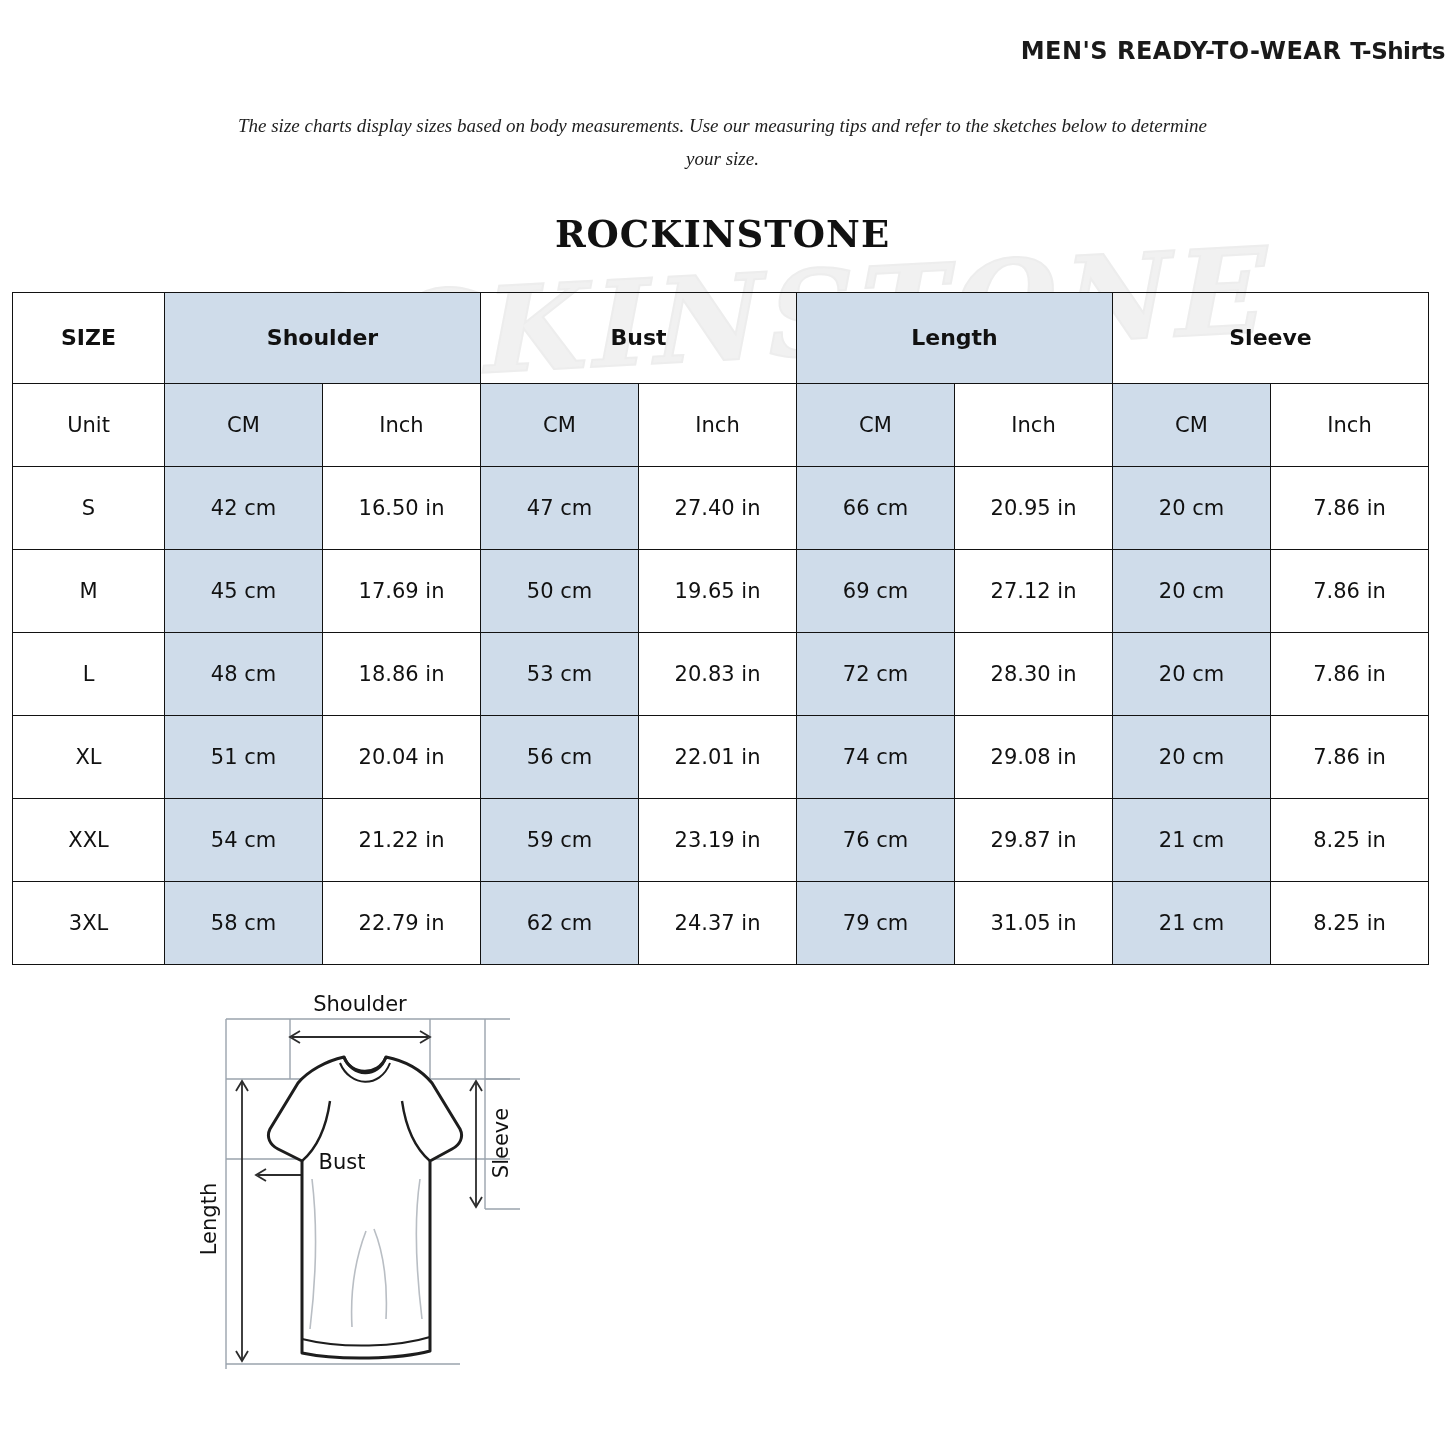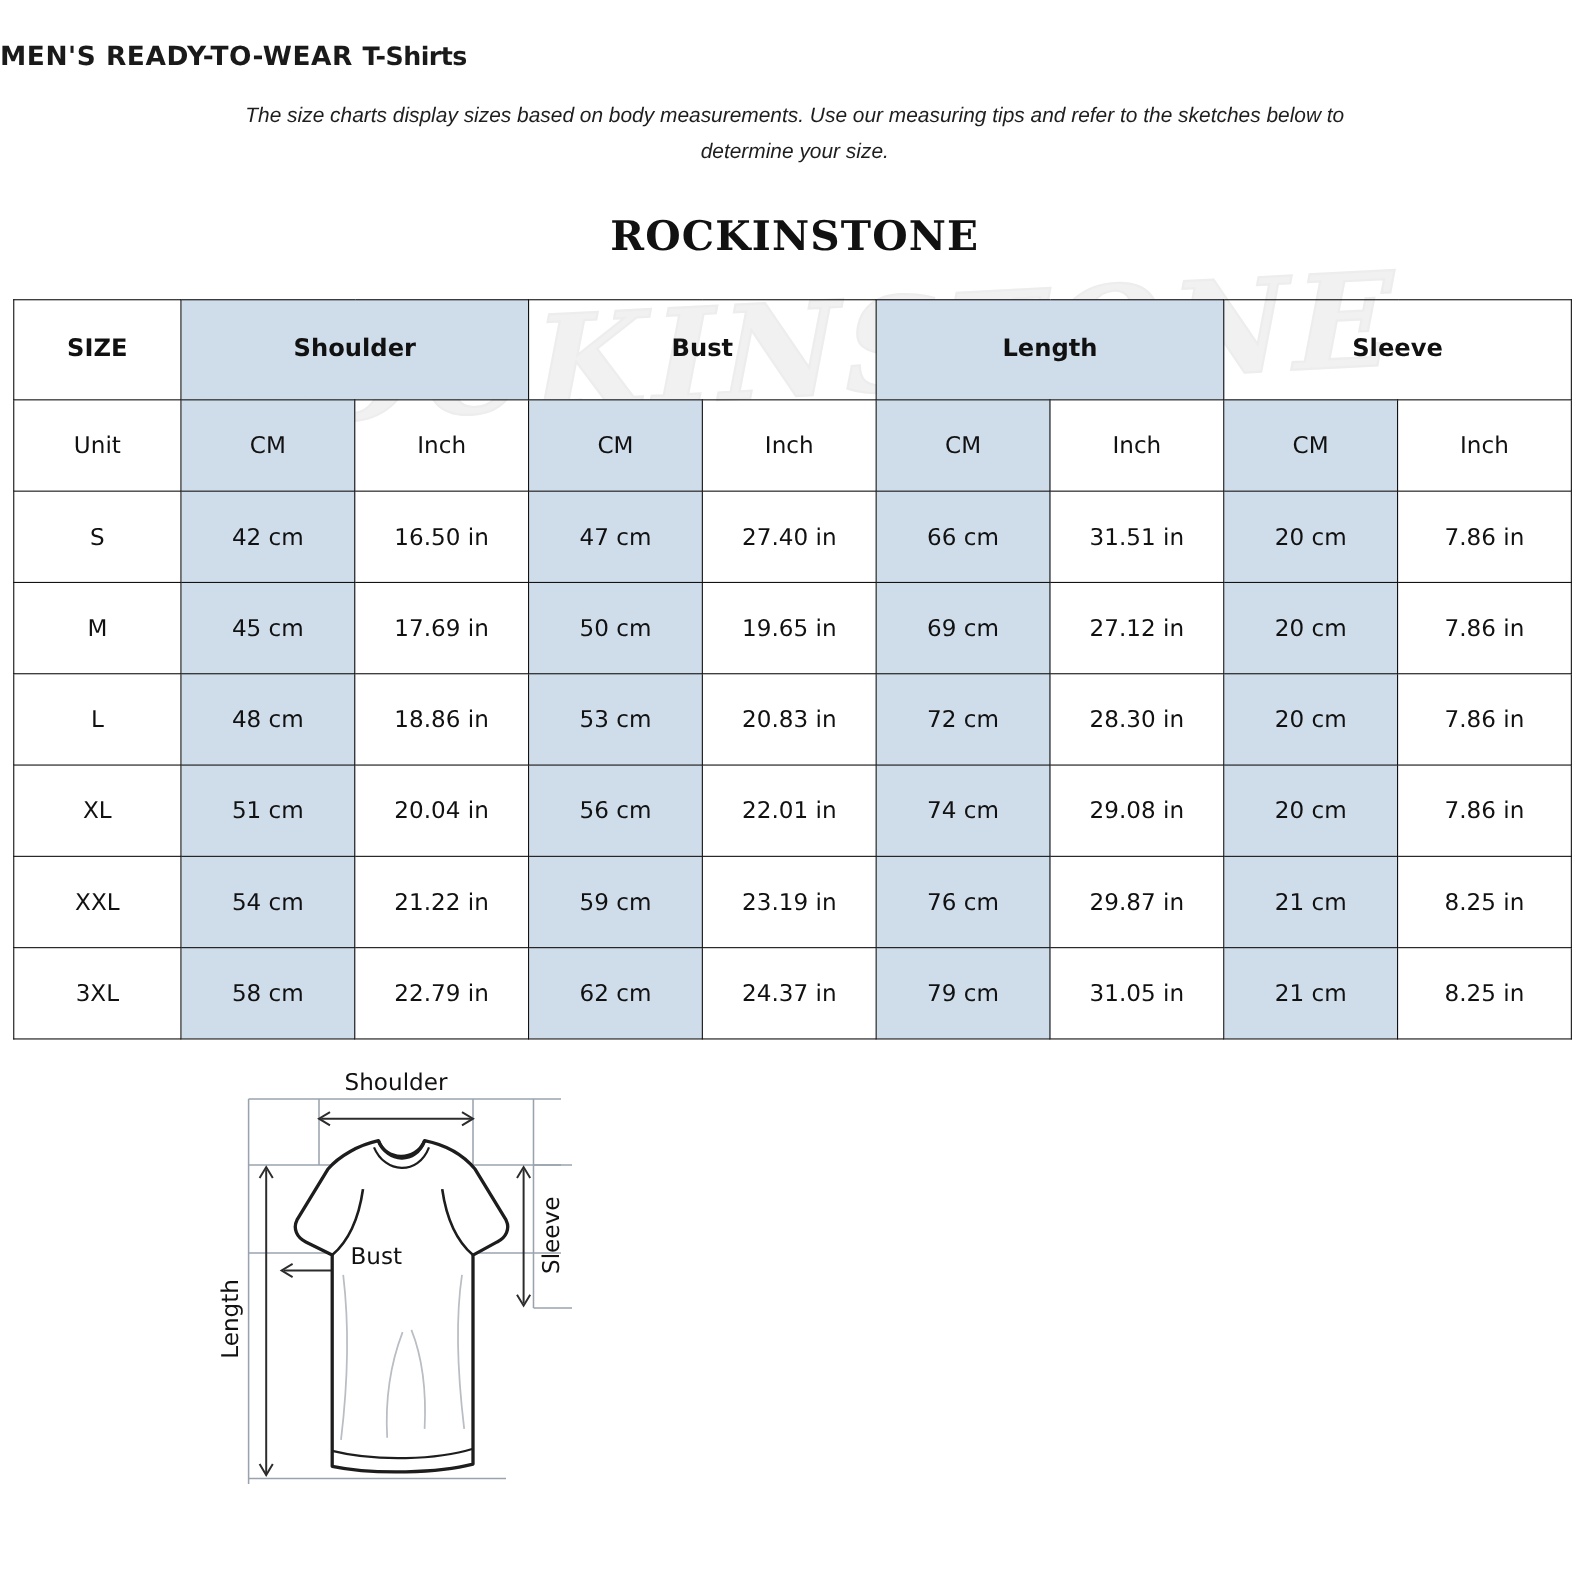--- a/index.html
+++ b/index.html
@@ -53,39 +53,39 @@
   .title {
     text-align: center;
     font-family: "DejaVu Sans", sans-serif;
     font-size: 45px;
     font-weight: 700;
     letter-spacing: 7px;
     margin-top: 22px;
     color: #1a1a1a;
   }
   .subtitle {
-    text-align: left;
+    text-align: right;
     font-size: 24px;
     font-weight: 700;
     letter-spacing: 0.5px;
     margin-top: 37px;
     color: #1a1a1a;
   }
   .subtitle .sub-part2 {
     font-size: 23px;
     letter-spacing: -0.5px;
   }
   .desc {
     text-align: center;
-    font-family: Liberation Sans, sans-serif;
+    font-family: Liberation Serif, serif;
     font-style: italic;
     font-size: 19px;
     line-height: 1.75;
     color: #1e1e1e;
-    margin: 24px auto 0 auto;
+    margin: 44px auto 0 auto;
     width: 1000px;
   }
   .brand {
     text-align: center;
     font-family: "DejaVu Serif", serif;
     font-size: 37px;
     font-weight: 700;
     letter-spacing: 1px;
     margin-top: 36px;
     color: #111111;
@@ -204,21 +204,21 @@
             <td>Inch</td>
           </tr>
 
           <tr>
             <td>S</td>
             <td class="shade">42 cm</td>
             <td>16.50  in</td>
             <td class="shade">47 cm</td>
             <td>27.40  in</td>
             <td class="shade">66 cm</td>
-            <td>31.51  in</td>
+            <td>20.95  in</td>
             <td class="shade">20 cm</td>
             <td>7.86  in</td>
           </tr>
 
           <tr>
             <td>M</td>
             <td class="shade">45 cm</td>
             <td>17.69  in</td>
             <td class="shade">50 cm</td>
             <td>19.65  in</td>

